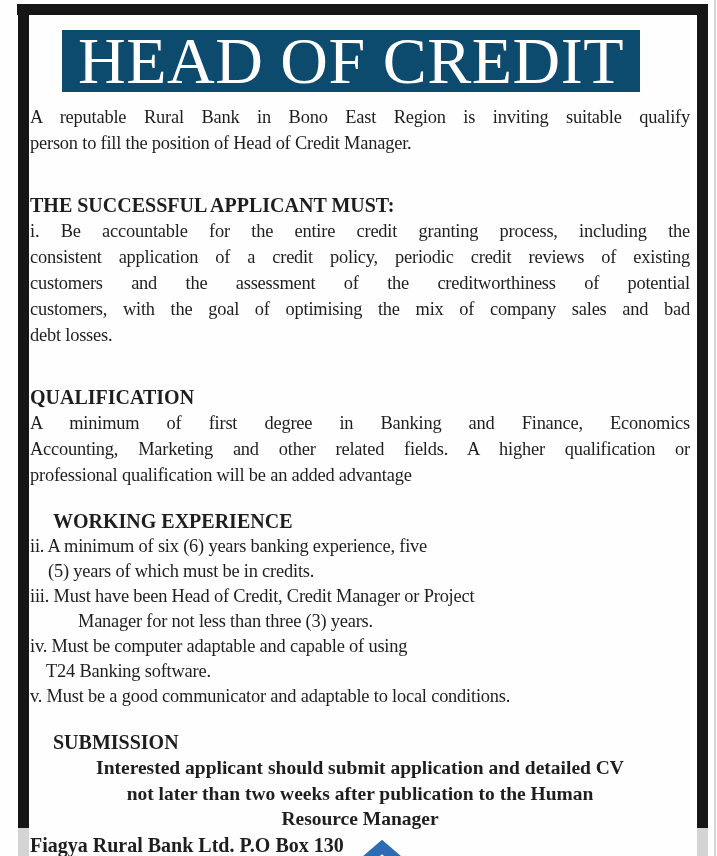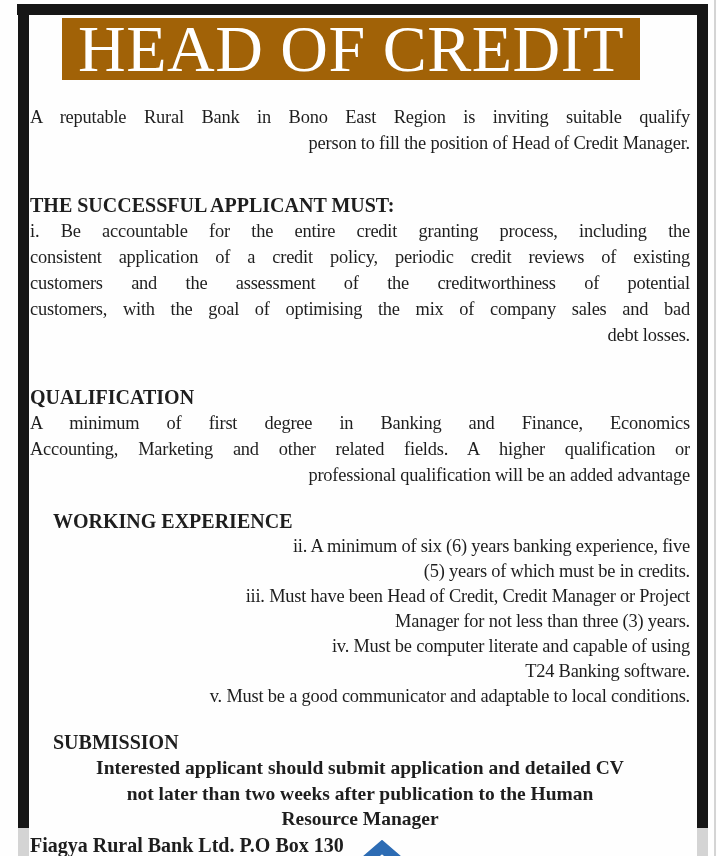--- a/index.html
+++ b/index.html
@@ -14,43 +14,43 @@
   }
   
   .b-top    { position:absolute; left:17px; top:4px;  width:691px; height:11px; background:#161616; }
   .b-left   { position:absolute; left:18px; top:4px;  width:11px;  height:824px; background:#161616; }
   .b-left-t { position:absolute; left:18px; top:828px; width:11px; height:28px; background:#d4d4d4; }
   .b-right  { position:absolute; left:697px; top:4px; width:11px;  height:824px; background:#161616; }
   .b-right-t{ position:absolute; left:697px; top:828px; width:11px; height:28px; background:#d4d4d4; }
   .edge-line{ position:absolute; left:714px; top:0; width:2px; height:856px; background:#b8b8b8; opacity:.6; }
 
   .title-box {
-    position:absolute; left:62px; top:18px; width:578px; height:62px;
-    background:#a16207; display:flex; align-items:center; justify-content:center;
+    position:absolute; left:62px; top:30px; width:578px; height:62px;
+    background:#0c4a6e; display:flex; align-items:center; justify-content:center;
   }
   .title-box span {
     color:#ffffff; font-size:66px; line-height:62px; white-space:nowrap;
     letter-spacing:0.5px;
   }
 
   .content {
     position:absolute; left:30px; top:104px; width:660px;
     font-size:18.4px; letter-spacing:-0.2px; line-height:26px;
   }
   .para { margin:0; }
-  .line  { text-align:right; }
+  .line  { text-align:left; }
   .jline { text-align:justify; text-align-last:justify; }
   .heading {
     text-align:left; font-weight:bold; font-size:20px; letter-spacing:0;
     margin:36px 0 0 0; line-height:26px;
   }
   .heading.tight { margin-top:20px;padding-left:23px; }
   .exp { line-height:25px; }
   .ind-a { padding-left:18px; }
-  .ind-b { padding-left:38px; }
+  .ind-b { padding-left:48px; }
   .ind-c { padding-left:16px; }
   .sub-line { text-align:center; font-weight:bold; font-size:19.5px; letter-spacing:0; line-height:25.5px; }
   .bank-line { text-align:left; font-weight:bold; font-size:20px; letter-spacing:0; line-height:26px; }
   .email-line { text-align:center; font-weight:bold; font-size:20px; letter-spacing:0; line-height:26px; color:#9e9e9e; }
 
   .chevron { position:absolute; left:350px; top:840px; width:64px; height:16px; overflow:hidden; }
 </style>
 </head>
 <body>
 
@@ -89,21 +89,21 @@
       <div class="jline">Accounting, Marketing and other related fields. A higher qualification or</div>
       <div class="line">professional qualification will be an added advantage</div>
     </div>
 
     <div class="heading tight">WORKING EXPERIENCE</div>
     <div class="para exp">
       <div class="line">ii. A minimum of six (6) years banking experience, five</div>
       <div class="line ind-a">(5) years of which must be in credits.</div>
       <div class="line">iii. Must have been Head of Credit, Credit Manager or Project</div>
       <div class="line ind-b">Manager for not less than three (3) years.</div>
-      <div class="line">iv.  Must be computer literate and capable of using</div>
+      <div class="line">iv.  Must be computer adaptable and capable of using</div>
       <div class="line ind-c">T24 Banking software.</div>
       <div class="line">v. Must be a good communicator and adaptable to local conditions.</div>
     </div>
 
     <div class="heading tight">SUBMISSION</div>
     <div class="para">
       <div class="sub-line">Interested applicant should submit application and detailed CV</div>
       <div class="sub-line">not later than two weeks after publication to the Human</div>
       <div class="sub-line">Resource Manager</div>
     </div>

